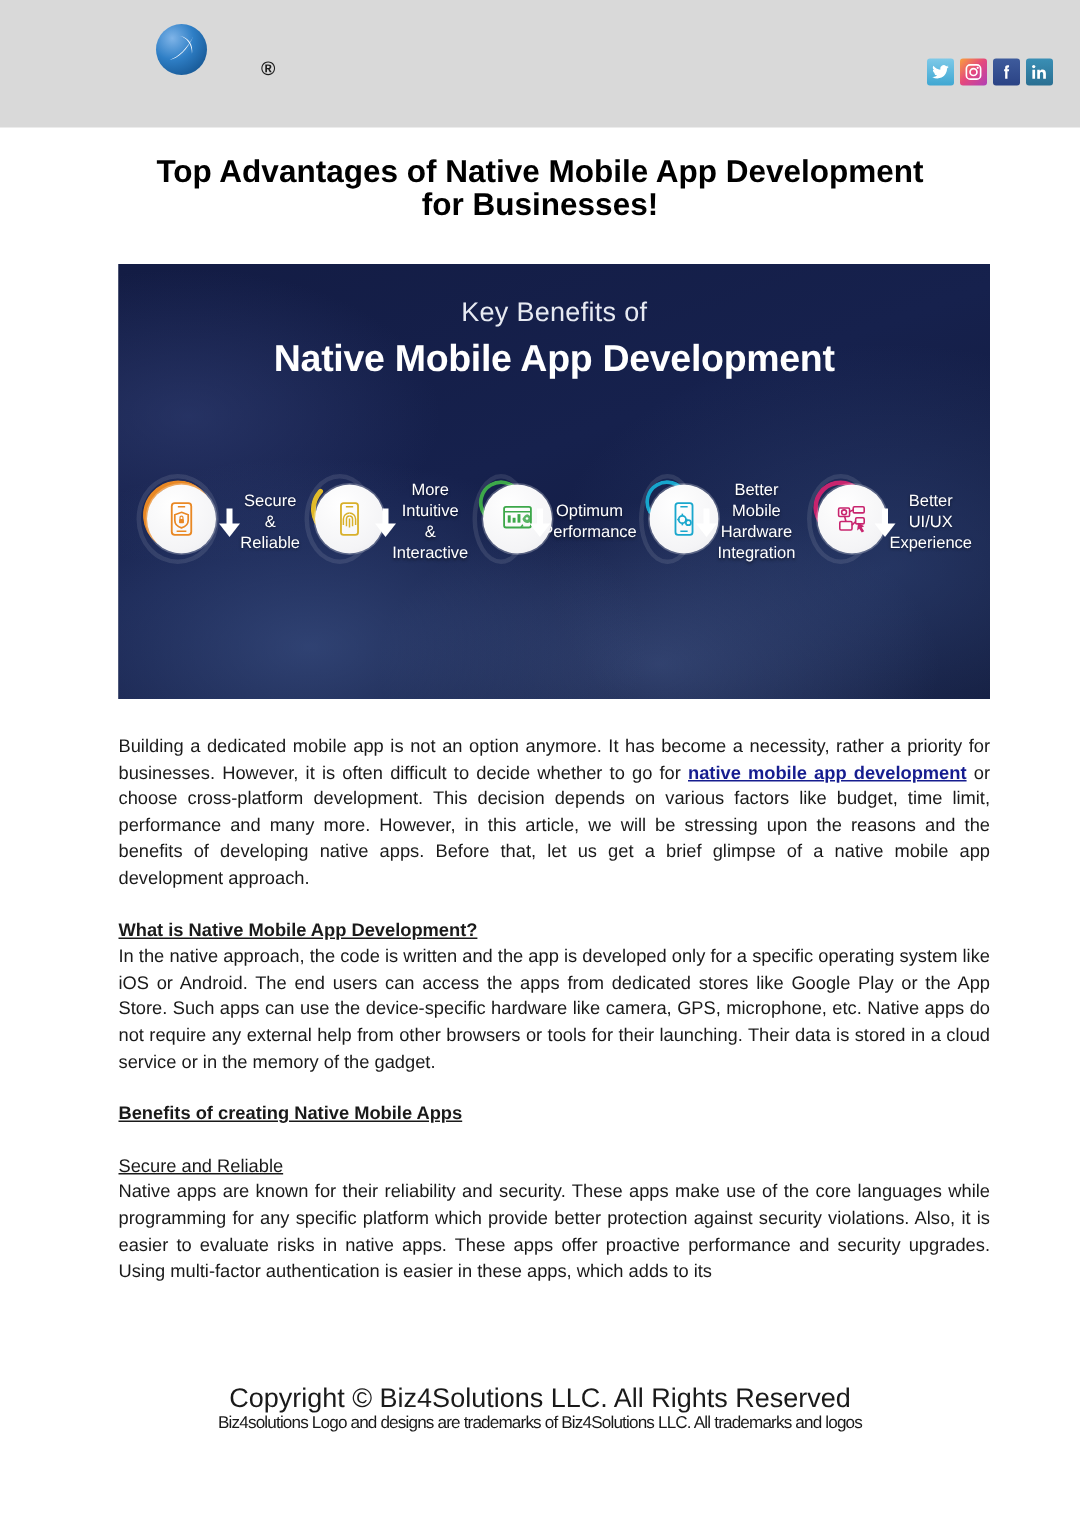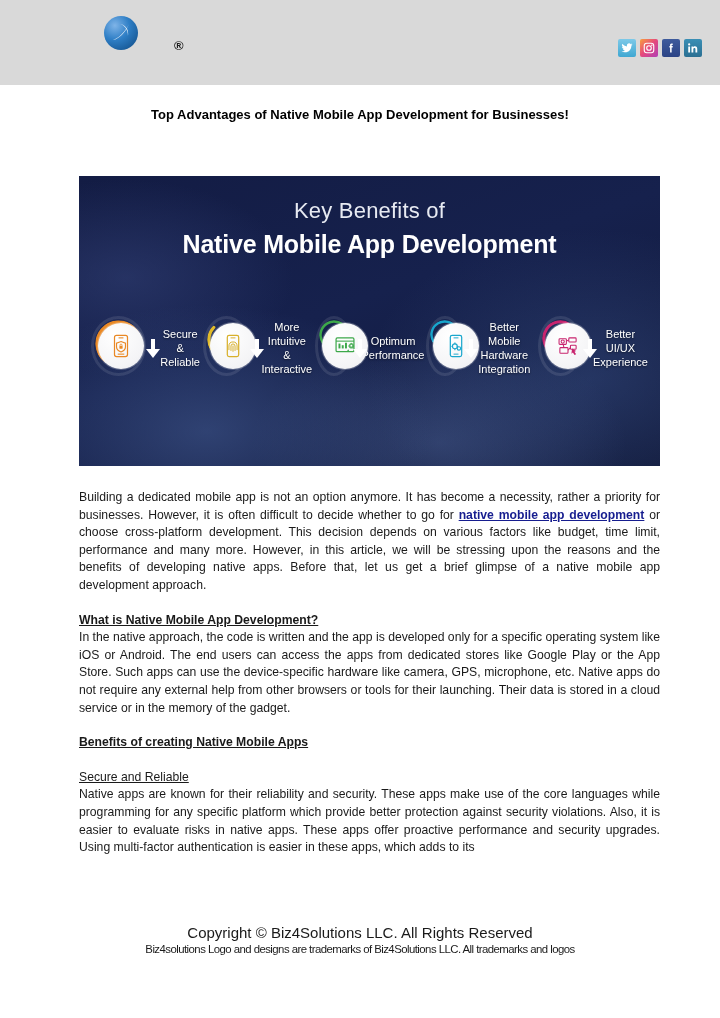--- a/index.html
+++ b/index.html
@@ -57,21 +57,21 @@
   .soc-tw{ background:linear-gradient(#7ec9e8,#3fa7d2); }
   .soc-ig{ background:linear-gradient(135deg,#f9a03c 0%,#e5487d 48%,#b03fb6 100%); }
   .soc-fb{ background:linear-gradient(#3e5b9c,#2b4385); }
   .soc-li{ background:linear-gradient(#3a8fb5,#2a6f92); }
   .soc svg{ display:block; }
 
   
   .page-title{
     position:absolute; left:95px; top:104px; width:530px;
     text-align:center;
-    font-size:13px; font-weight:700; line-height:22px;
+    font-size:21px; font-weight:700; line-height:22px;
     color:#000;
     font-family:"Liberation Sans", sans-serif;
   }
 
   
   .info-img{
     position:absolute; left:79px; top:176px; width:581px; height:290px;
     overflow:hidden;
     background:#16204a;
     background-image:
@@ -79,21 +79,21 @@
       radial-gradient(ellipse 260px 150px at 62% 92%, rgba(90,115,170,0.40) 0%, rgba(90,115,170,0) 72%),
       radial-gradient(ellipse 300px 200px at 88% 70%, rgba(60,85,140,0.45) 0%, rgba(60,85,140,0) 75%),
       radial-gradient(ellipse 240px 140px at 8% 35%, rgba(55,70,125,0.5) 0%, rgba(55,70,125,0) 70%),
       linear-gradient(160deg,#131c44 0%,#16214d 45%,#101838 100%);
   }
   .ig-head{
     position:absolute; left:0; top:22px; width:100%;
     text-align:center; color:#fff;
   }
   .ig-sub{
-    font-size:22px; font-weight:400; color:#e7eaf2;
+    font-size:18px; font-weight:400; color:#e7eaf2;
     letter-spacing:0.2px;
     font-family:"Liberation Sans", sans-serif;
   }
   .ig-main{
     font-size:25px; font-weight:700; color:#ffffff;
     margin-top:6px; letter-spacing:-0.2px;
     font-family:"Liberation Sans", sans-serif;
   }
 
   .nodes{
@@ -163,21 +163,21 @@
     cursor:pointer;
   }
 
   
   .footer{
     position:absolute; left:0; top:924px; width:720px;
     text-align:center;
     font-family:"Liberation Sans", sans-serif;
     color:#1a1a1a;
   }
-  .foot-1{ font-size:15px; line-height:17px; }
+  .foot-1{ font-size:18px; line-height:17px; }
   .foot-2{ font-size:11.4px; line-height:16px; letter-spacing:-0.55px; }
   .foot-3{ font-size:11.4px; line-height:16px; letter-spacing:-0.1px; }
 </style>
 </head>
 <body>
 
 <div class="header-band">
   <div class="logo-wrap">
     <div class="logo-mark">
       <svg class="swoosh" viewBox="0 0 26 26">

